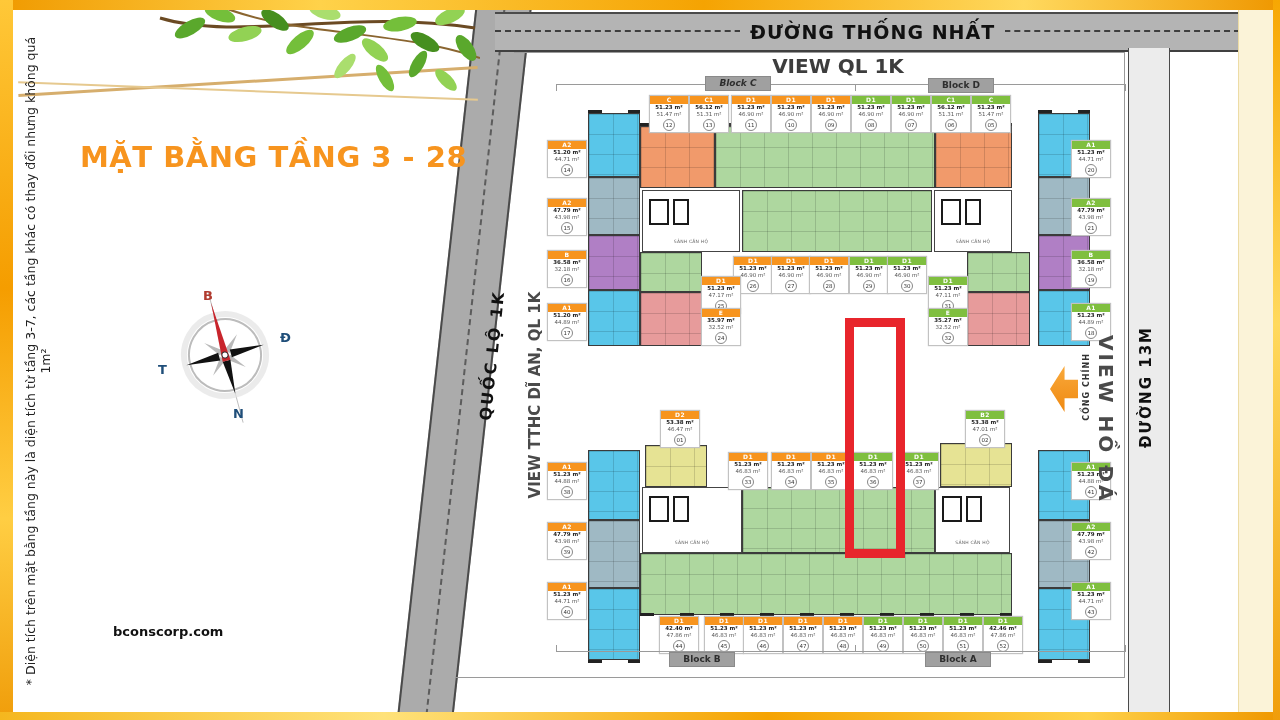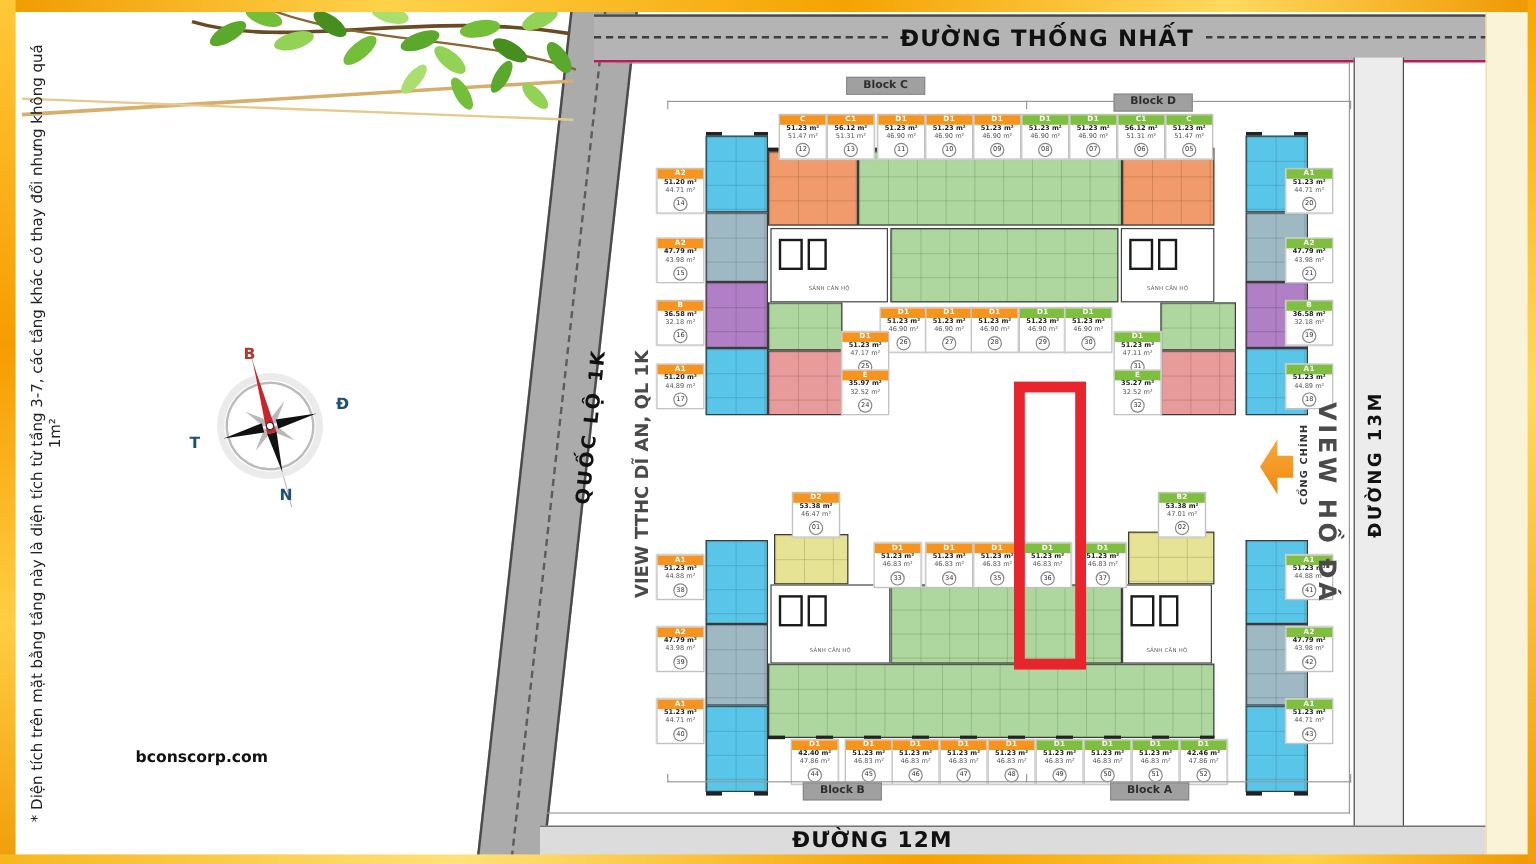--- a/index.html
+++ b/index.html
@@ -23,21 +23,21 @@
     font-size:12.5px;color:#222;text-align:center;z-index:5;}
   .page-title{left:80px;top:140px;width:340px;text-align:center;font-size:29px;font-weight:bold;
     color:#f7941e;letter-spacing:.5px;z-index:5;white-space:nowrap;}
   .website{left:113px;top:624px;font-size:13px;font-weight:bold;color:#111;z-index:5;}
   .compass-label{z-index:6;font-weight:bold;font-size:13px;color:#1f4e79;}
   
   .road-diagonal{left:437px;top:-43px;width:52px;height:800px;background:#ababab;
     border-left:2px solid #4a4a4a;border-right:2px solid #4a4a4a;z-index:1;transform:rotate(6.3deg);}
   .road-diagonal .dash{position:absolute;left:50%;top:0;height:100%;border-left:2px dashed #5c5c5c;}
   .road-top{left:495px;top:12px;width:745px;height:36px;background:#b4b4b4;
-    border-top:2px solid #4a4a4a;border-bottom:2px solid #be185d;z-index:3;display:flex;align-items:center;}
+    border-top:2px solid #4a4a4a;border-bottom:2px solid #404040;z-index:3;display:flex;align-items:center;}
   .road-top .dash{position:absolute;left:0;top:16px;width:100%;border-top:2px dashed #3e3e3e;}
   .road-top span{position:relative;margin:0 auto 0 245px;background:#b4b4b4;padding:0 10px;
     font-size:19px;font-weight:bold;color:#111;letter-spacing:1px;white-space:nowrap;}
   .road-right{left:1128px;top:48px;width:40px;height:664px;background:#ececec;
     border-left:1.5px solid #4a4a4a;border-right:1.5px solid #4a4a4a;z-index:3;}
   .road-right span{position:absolute;left:8px;top:278px;writing-mode:vertical-rl;transform:rotate(180deg);
     font-size:15px;font-weight:bold;color:#111;letter-spacing:2px;white-space:nowrap;}
   .road-bottom{left:450px;top:688px;width:790px;height:24px;background:#dcdcdc;
     border-top:1.5px solid #5a5a5a;border-bottom:1.5px solid #5a5a5a;z-index:3;}
   .road-bottom span{position:absolute;left:210px;top:1px;font-size:18px;font-weight:bold;color:#111;letter-spacing:1px;}
@@ -105,20 +105,21 @@
       <ellipse cx="195" cy="66" rx="15" ry="6" fill="#aade6e" transform="rotate(-50 195 66)"></ellipse>
       <ellipse cx="235" cy="78" rx="15" ry="6" fill="#74bf3a" transform="rotate(60 235 78)"></ellipse>
       <ellipse cx="268" cy="64" rx="15" ry="6" fill="#5aa82c" transform="rotate(-60 268 64)"></ellipse>
       <ellipse cx="296" cy="80" rx="14" ry="6" fill="#92d254" transform="rotate(45 296 80)"></ellipse>
     </g>
   </svg>
   <div class="abs deco-line1"></div>
   <div class="abs deco-line2"></div>
 
   <div class="abs disclaimer">* Diện tích trên mặt bằng tầng này là diện tích từ tầng 3-7, các tầng khác có thay đổi nhưng không quá 1m²</div>
+  <div class="abs page-title">MẶT BẰNG TẦNG 3 - 28</div>
   <div class="abs website">bconscorp.com</div>
 
   <svg class="abs" style="left:155px;top:285px;z-index:5" width="140" height="140" viewBox="-70 -70 140 140">
     <g transform="rotate(-15)">
       <line x1="0" y1="-66" x2="0" y2="70" stroke="#aaa" stroke-width="0.7"></line>
       <circle r="41" fill="none" stroke="#e3e3e3" stroke-width="6" opacity="0.7"></circle>
       <circle r="36" fill="none" stroke="#bcbcbc" stroke-width="2"></circle>
       <g fill="#b9b9b9" transform="rotate(45)">
         <polygon points="4,-3 24,0 4,3"></polygon>
           <polygon points="-4,-3 -24,0 -4,3"></polygon>
@@ -141,36 +142,34 @@
       <div class="dash"></div>
     </div>
   <div class="abs road-ql-label">QUỐC LỘ 1K</div>
   <div class="abs road-top">
     <div class="dash"></div>
     <span>ĐƯỜNG THỐNG NHẤT</span>
   </div>
   <div class="abs road-right">
     <span>ĐƯỜNG 13M</span>
   </div>
-  <div class="abs road-bottom">
-    <span>ĐƯỜNG 12M</span>
-  </div>
 
   <div class="abs plan-border" style="left:514px;top:52px;width:610px;height:1px;"></div>
   <div class="abs plan-border" style="left:1124px;top:52px;width:1px;height:626px;"></div>
   <div class="abs plan-border" style="left:455px;top:677px;width:670px;height:1px;"></div>
 
+  <div class="abs view-top">VIEW QL 1K</div>
   <div class="abs view-left">VIEW TTHC DĨ AN, QL 1K</div>
   <div class="abs view-right">VIEW HỒ ĐÁ</div>
 
   <div class="abs bracket" style="left:556px;top:84px;width:570px;height:1px;"></div>
   <div class="abs bracket" style="left:556px;top:84px;width:1px;height:7px;"></div>
   <div class="abs bracket" style="left:855px;top:84px;width:1px;height:7px;"></div>
   <div class="abs bracket" style="left:1125px;top:84px;width:1px;height:7px;"></div>
-  <div class="abs block-pill" style="left:705px;top:64px;">Block C</div>
+  <div class="abs block-pill" style="left:705px;top:76px;font-style:italic;">Block C</div>
   <div class="abs block-pill" style="left:928px;top:78px;">Block D</div>
   <div class="abs bracket" style="left:556px;top:651px;width:570px;height:1px;"></div>
   <div class="abs bracket" style="left:556px;top:645px;width:1px;height:7px;"></div>
   <div class="abs bracket" style="left:855px;top:645px;width:1px;height:7px;"></div>
   <div class="abs bracket" style="left:1125px;top:645px;width:1px;height:7px;"></div>
   <div class="abs block-pill" style="left:669px;top:652px;">Block B</div>
   <div class="abs block-pill" style="left:925px;top:652px;">Block A</div>
 
   <div class="abs gate-arrow"></div>
   <div class="abs gate-label">CỔNG CHÍNH</div>

